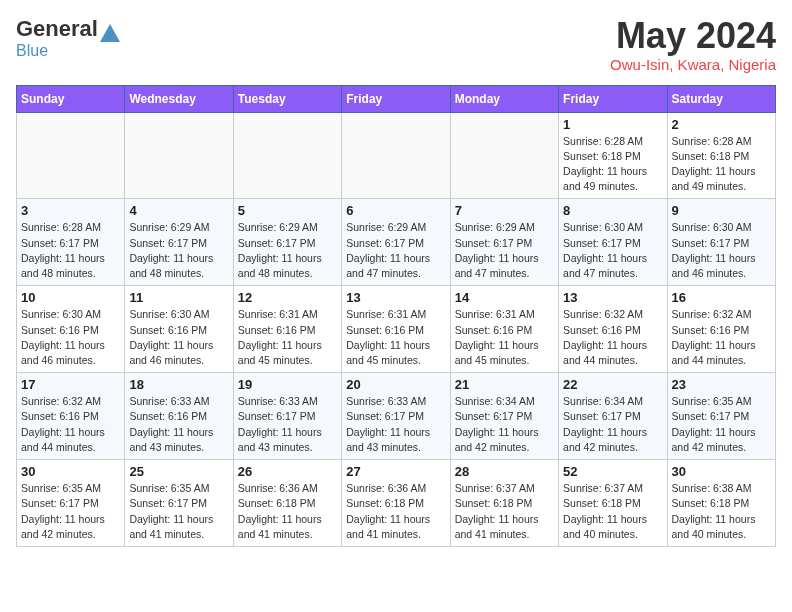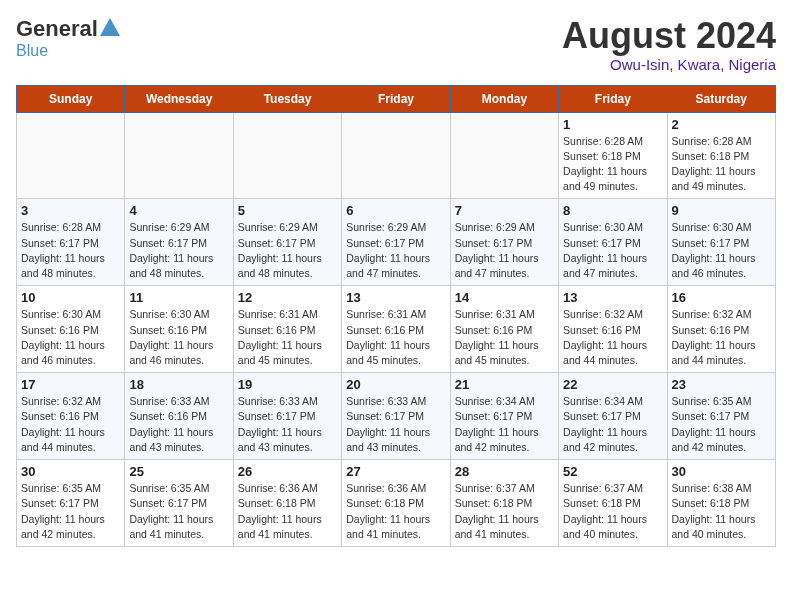--- a/index.html
+++ b/index.html
@@ -16,21 +16,21 @@
       justify-content: space-between;
       margin-bottom: 12px;
     }
     .logo {
       display: flex;
       flex-direction: column;
       align-items: flex-start;
     }
     .logo-text {
       display: flex;
-      align-items: center;
+      align-items: flex-end;
       font-size: 22px;
       font-weight: bold;
       color: #333;
     }
     .logo-general { color: #333; }
     .logo-blue { color: #4a90c4; }
     .logo-triangle {
       width: 0;
       height: 0;
       border-left: 10px solid transparent;
@@ -43,32 +43,32 @@
       text-align: right;
     }
     .month-title {
       font-size: 36px;
       font-weight: bold;
       color: #333;
       line-height: 1.1;
     }
     .subtitle {
       font-size: 15px;
-      color: #4c1d95;
+      color: #ef4444;
     }
     .calendar {
       width: 100%;
       border-collapse: collapse;
       font-size: 11px;
     }
     .calendar th {
-      background: #c2410c;
+      background: #8b5cf6;
       color: #fff;
       padding: 6px 4px;
-      text-align: center;
+      text-align: left;
       font-size: 12px;
       border: 1px solid #3a6aaa;
     }
     .calendar td {
       border: 1px solid #ccc;
       vertical-align: top;
       padding: 4px 4px;
       height: 85px;
       width: 108px;
       background: #fff;
@@ -97,21 +97,21 @@
 
 <div class="header">
   <div class="logo">
     <div class="logo-text">
       <span class="logo-general">General</span>
       <div class="logo-triangle"></div>
     </div>
     <span class="logo-blue">Blue</span>
   </div>
   <div class="title-area">
-    <div class="month-title">August 2024</div>
+    <div class="month-title">May 2024</div>
     <div class="subtitle">Owu-Isin, Kwara, Nigeria</div>
   </div>
 </div>
 
 <table class="calendar">
   <thead>
     <tr>
         <th>Sunday</th>
         <th>Wednesday</th>
         <th>Tuesday</th>

